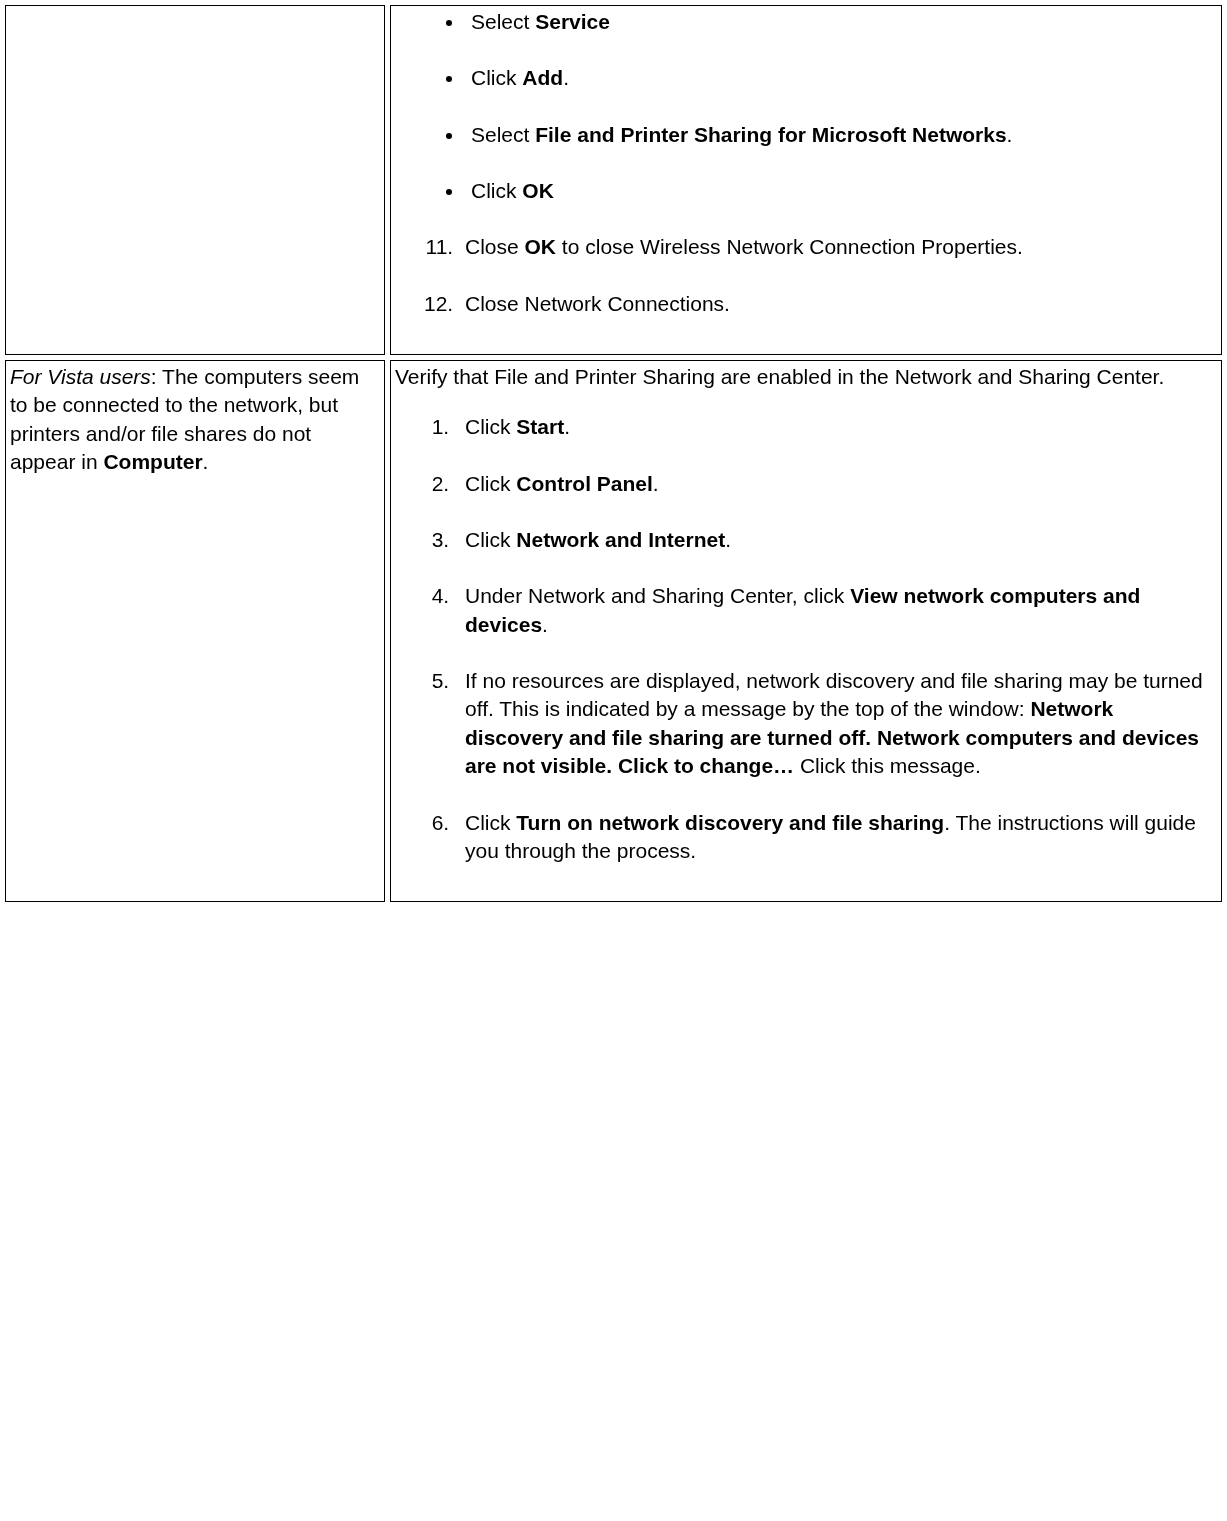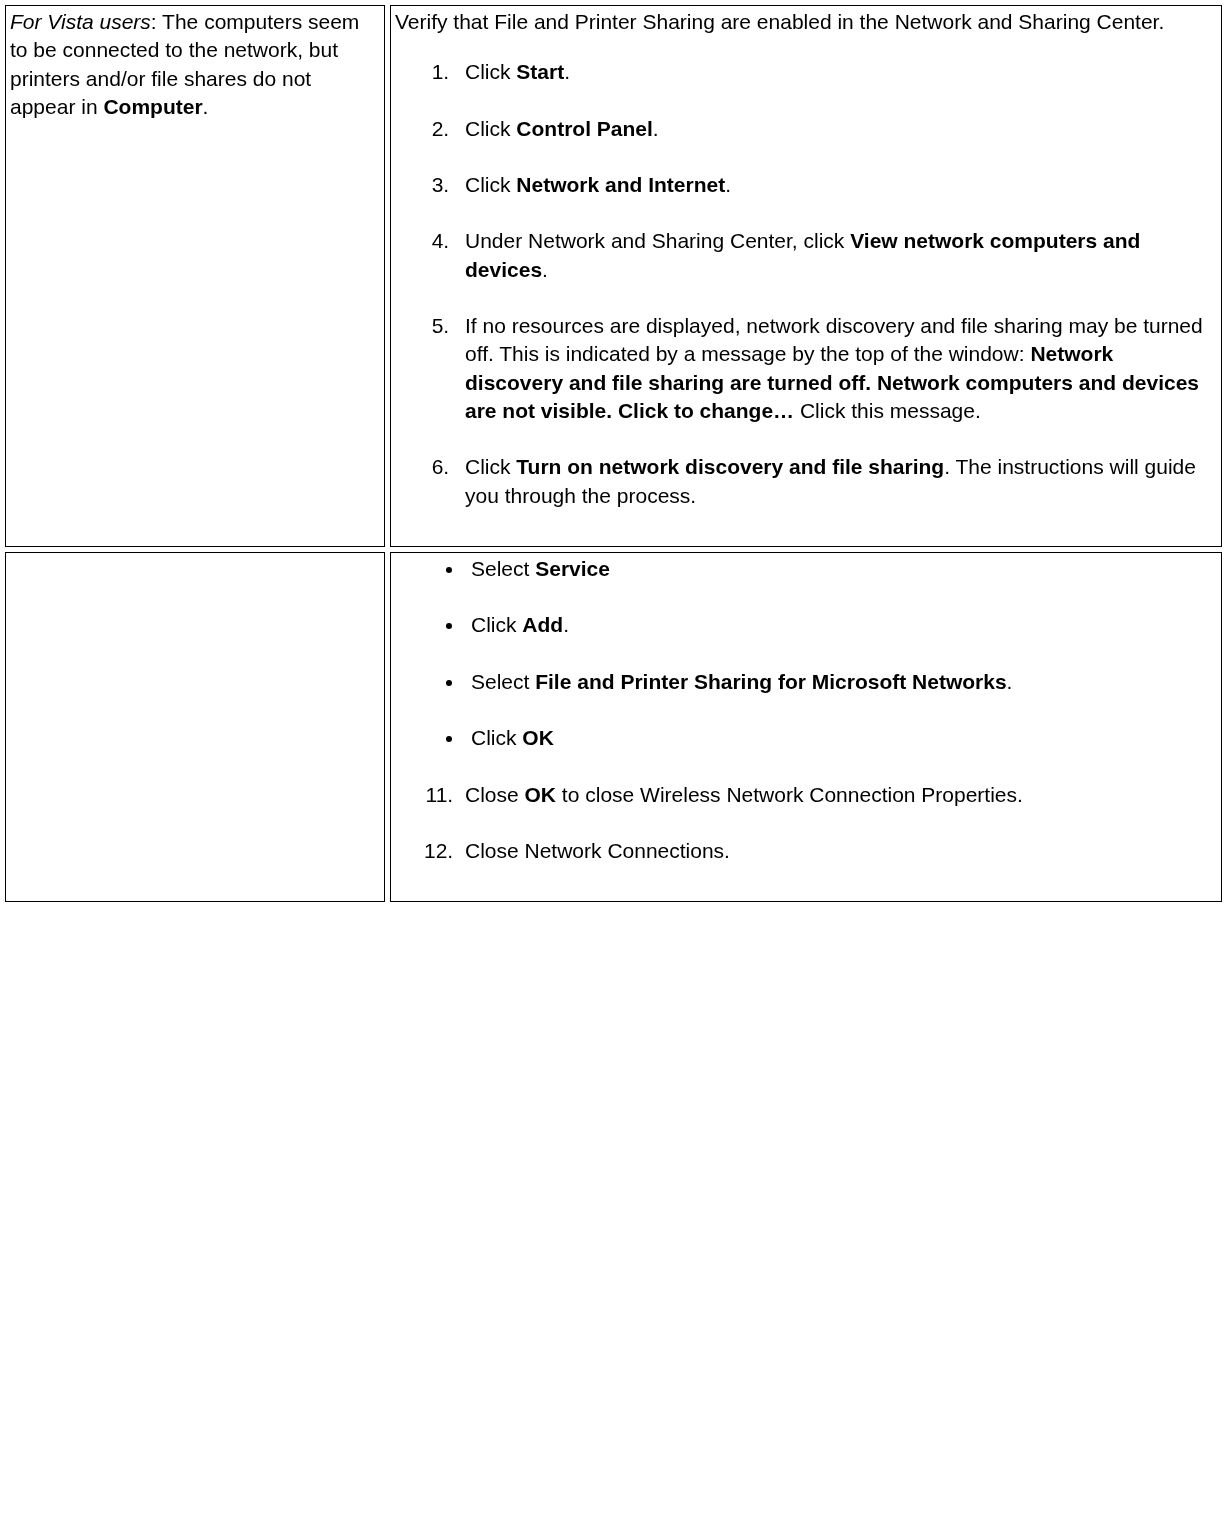--- a/index.html
+++ b/index.html
@@ -55,20 +55,52 @@
 
 <table class="main">
   <colgroup>
     <col style="width:380px">
     <col>
   </colgroup>
 
   <tbody>
       <tr>
     <td class="left">
+      <div class="cell-pad"></div>
+    </td>
+    <td class="right">
+      <div class="cell-pad-right">
+        <ul class="bulleted">
+          <li>
+            <span>Select </span><b>Service</b><span></span>
+          </li>
+          <li>
+            <span>Click </span><b>Add</b><span>.</span>
+          </li>
+          <li>
+            <span>Select </span><b>File and Printer Sharing for Microsoft Networks</b><span>.</span>
+          </li>
+          <li>
+            <span>Click </span><b>OK</b><span></span>
+          </li>
+        </ul>
+        <ol class="numbered twodigit" start="11">
+          <li>
+            <span>Close </span><b>OK</b><span> to close Wireless Network Connection Properties.</span>
+          </li>
+          <li>
+            <span>Close Network Connections.</span>
+          </li>
+        </ol>
+      </div>
+    </td>
+  </tr>
+
+  <tr>
+    <td class="left">
       <div class="cell-pad">
         <span><i>For Vista users</i><span>: The computers seem to be connected to the network, but printers and/or file shares do not appear in </span><b>Computer</b><span>.</span></span>
       </div>
     </td>
     <td class="right">
       <div class="cell-pad-right">
         <p class="intro">Verify that File and Printer Sharing are enabled in the Network and Sharing Center.</p>
         <ol class="numbered">
           <li>
             <span>Click </span><b>Start</b><span>.</span>
@@ -85,46 +117,14 @@
           <li>
             <span>If no resources are displayed, network discovery and file sharing may be turned off. This is indicated by a message by the top of the window: </span><b>Network discovery and file sharing are turned off. Network computers and devices are not visible. Click to change…</b><span> Click this message.</span>
           </li>
           <li>
             <span>Click </span><b>Turn on network discovery and file sharing</b><span>. The instructions will guide you through the process.</span>
           </li>
         </ol>
       </div>
     </td>
   </tr>
-
-  <tr>
-    <td class="left">
-      <div class="cell-pad"></div>
-    </td>
-    <td class="right">
-      <div class="cell-pad-right">
-        <ul class="bulleted">
-          <li>
-            <span>Select </span><b>Service</b><span></span>
-          </li>
-          <li>
-            <span>Click </span><b>Add</b><span>.</span>
-          </li>
-          <li>
-            <span>Select </span><b>File and Printer Sharing for Microsoft Networks</b><span>.</span>
-          </li>
-          <li>
-            <span>Click </span><b>OK</b><span></span>
-          </li>
-        </ul>
-        <ol class="numbered twodigit" start="11">
-          <li>
-            <span>Close </span><b>OK</b><span> to close Wireless Network Connection Properties.</span>
-          </li>
-          <li>
-            <span>Close Network Connections.</span>
-          </li>
-        </ol>
-      </div>
-    </td>
-  </tr>
 </tbody>
   </table>
 
 </body></html>

